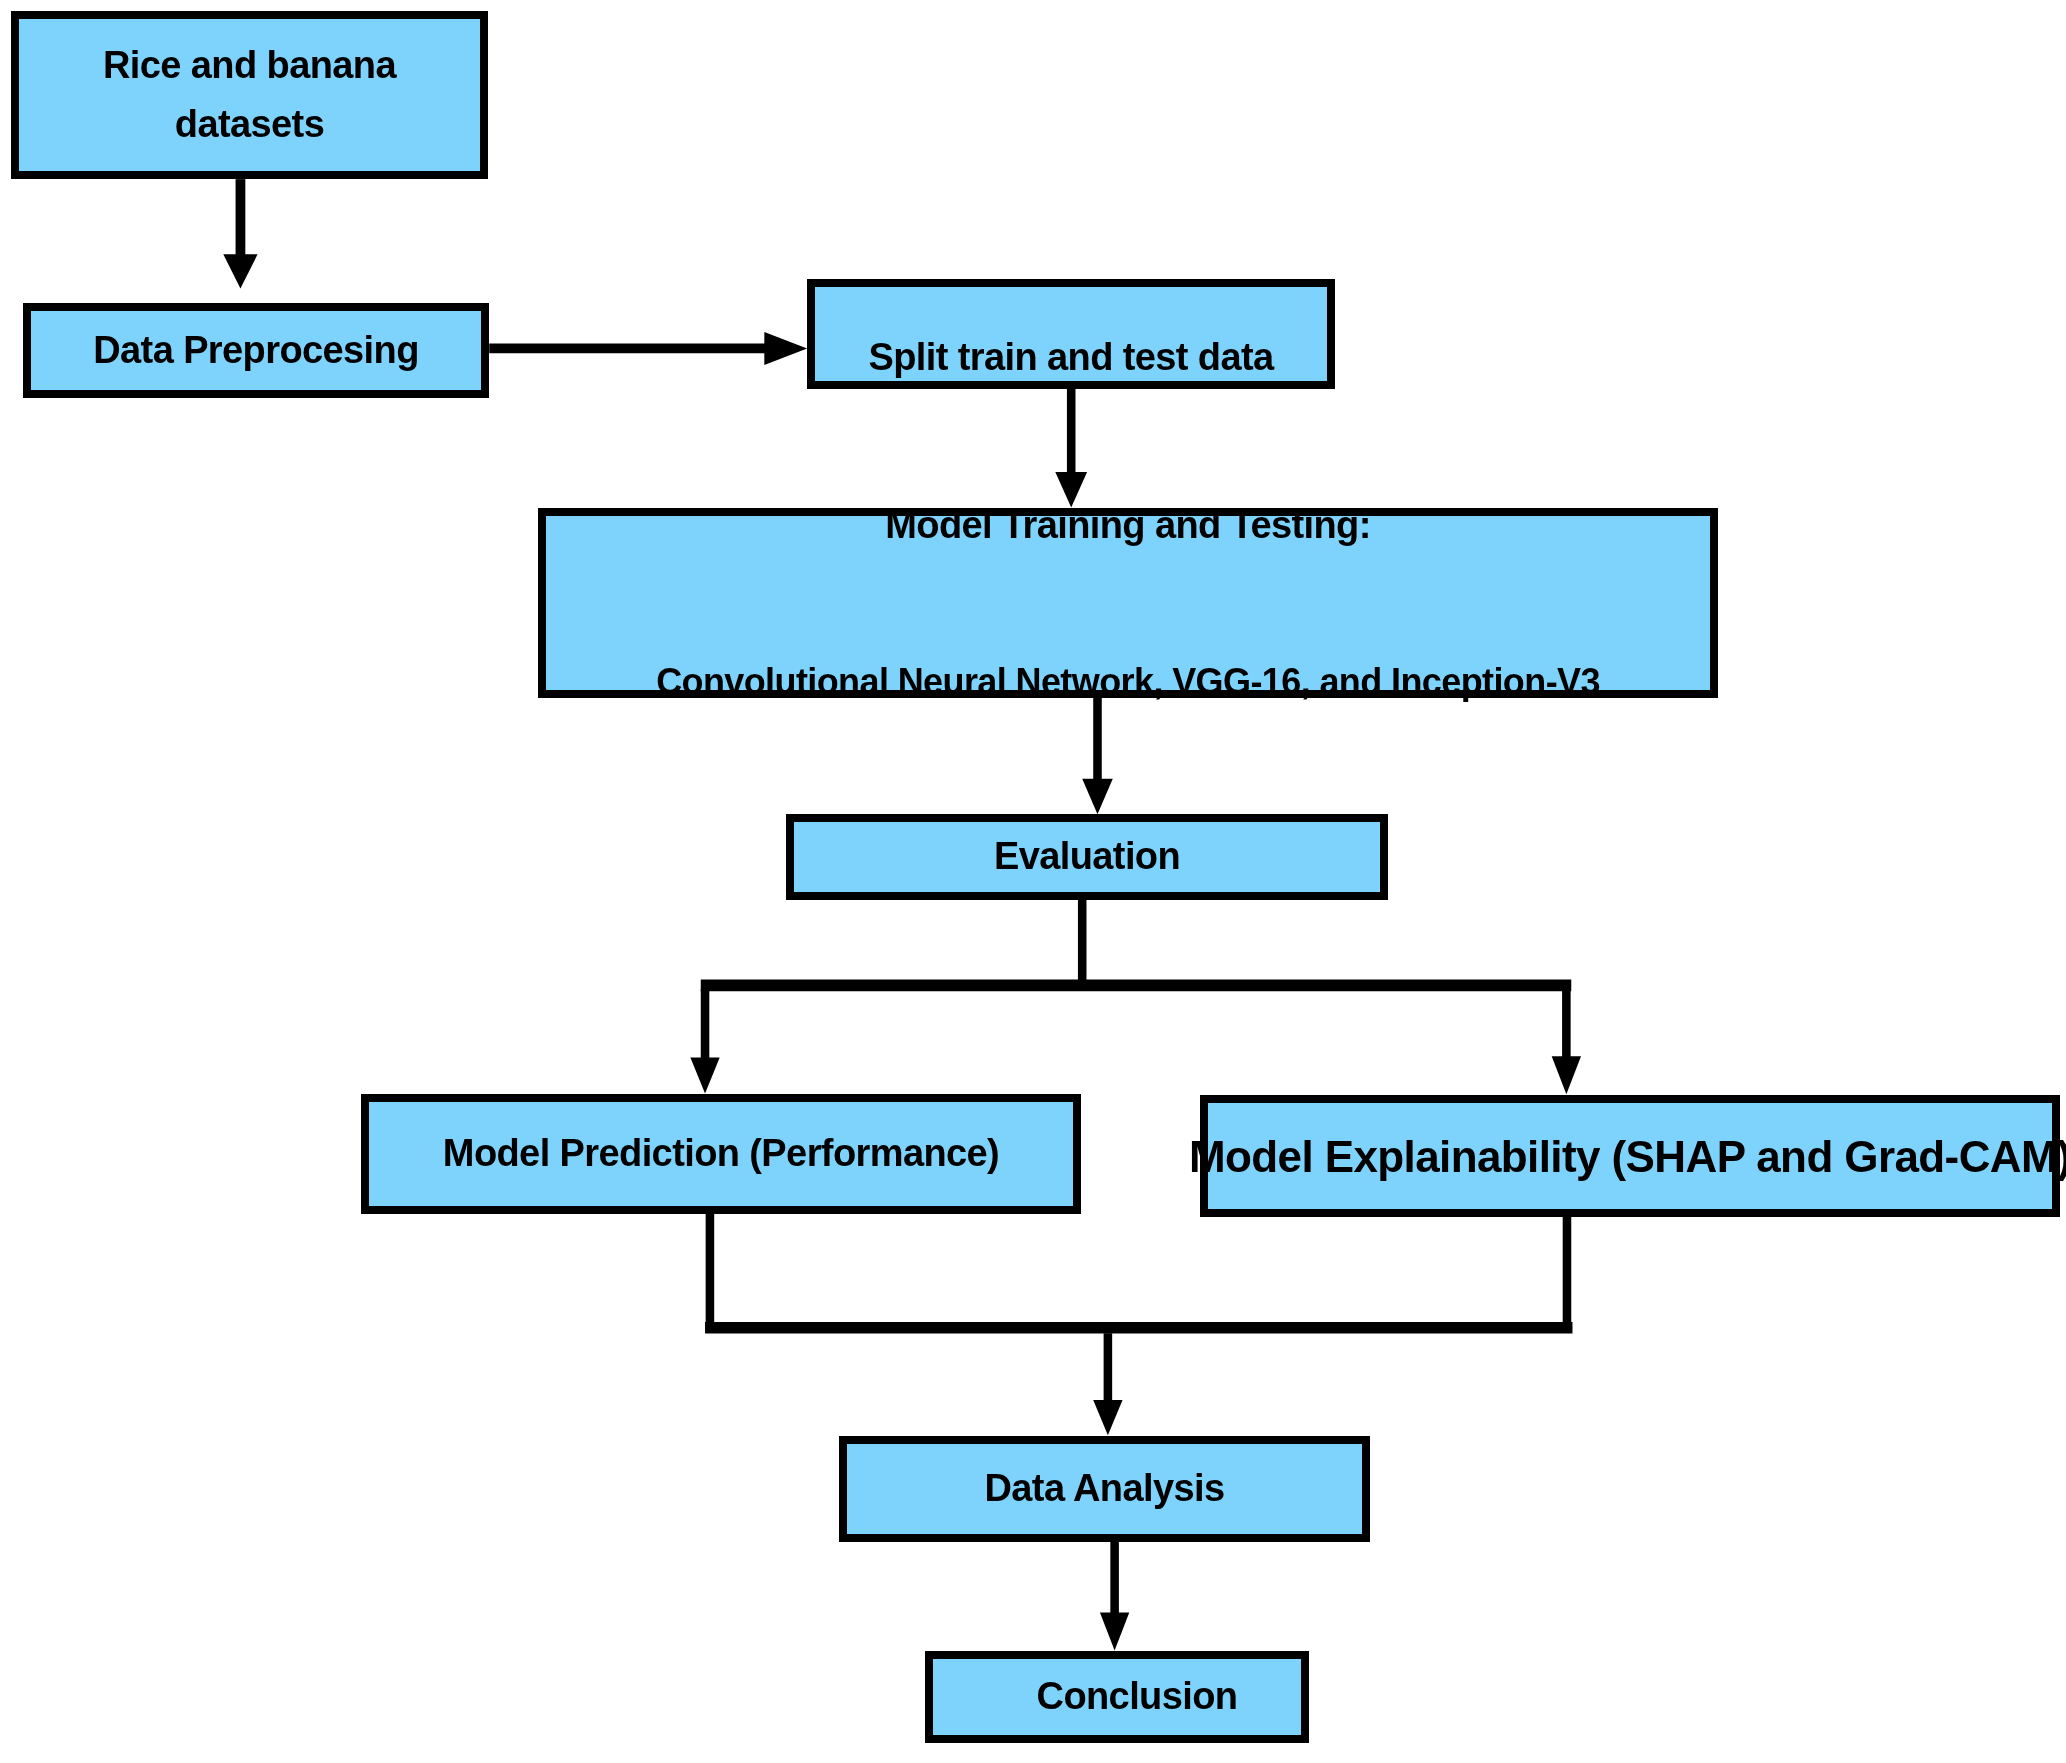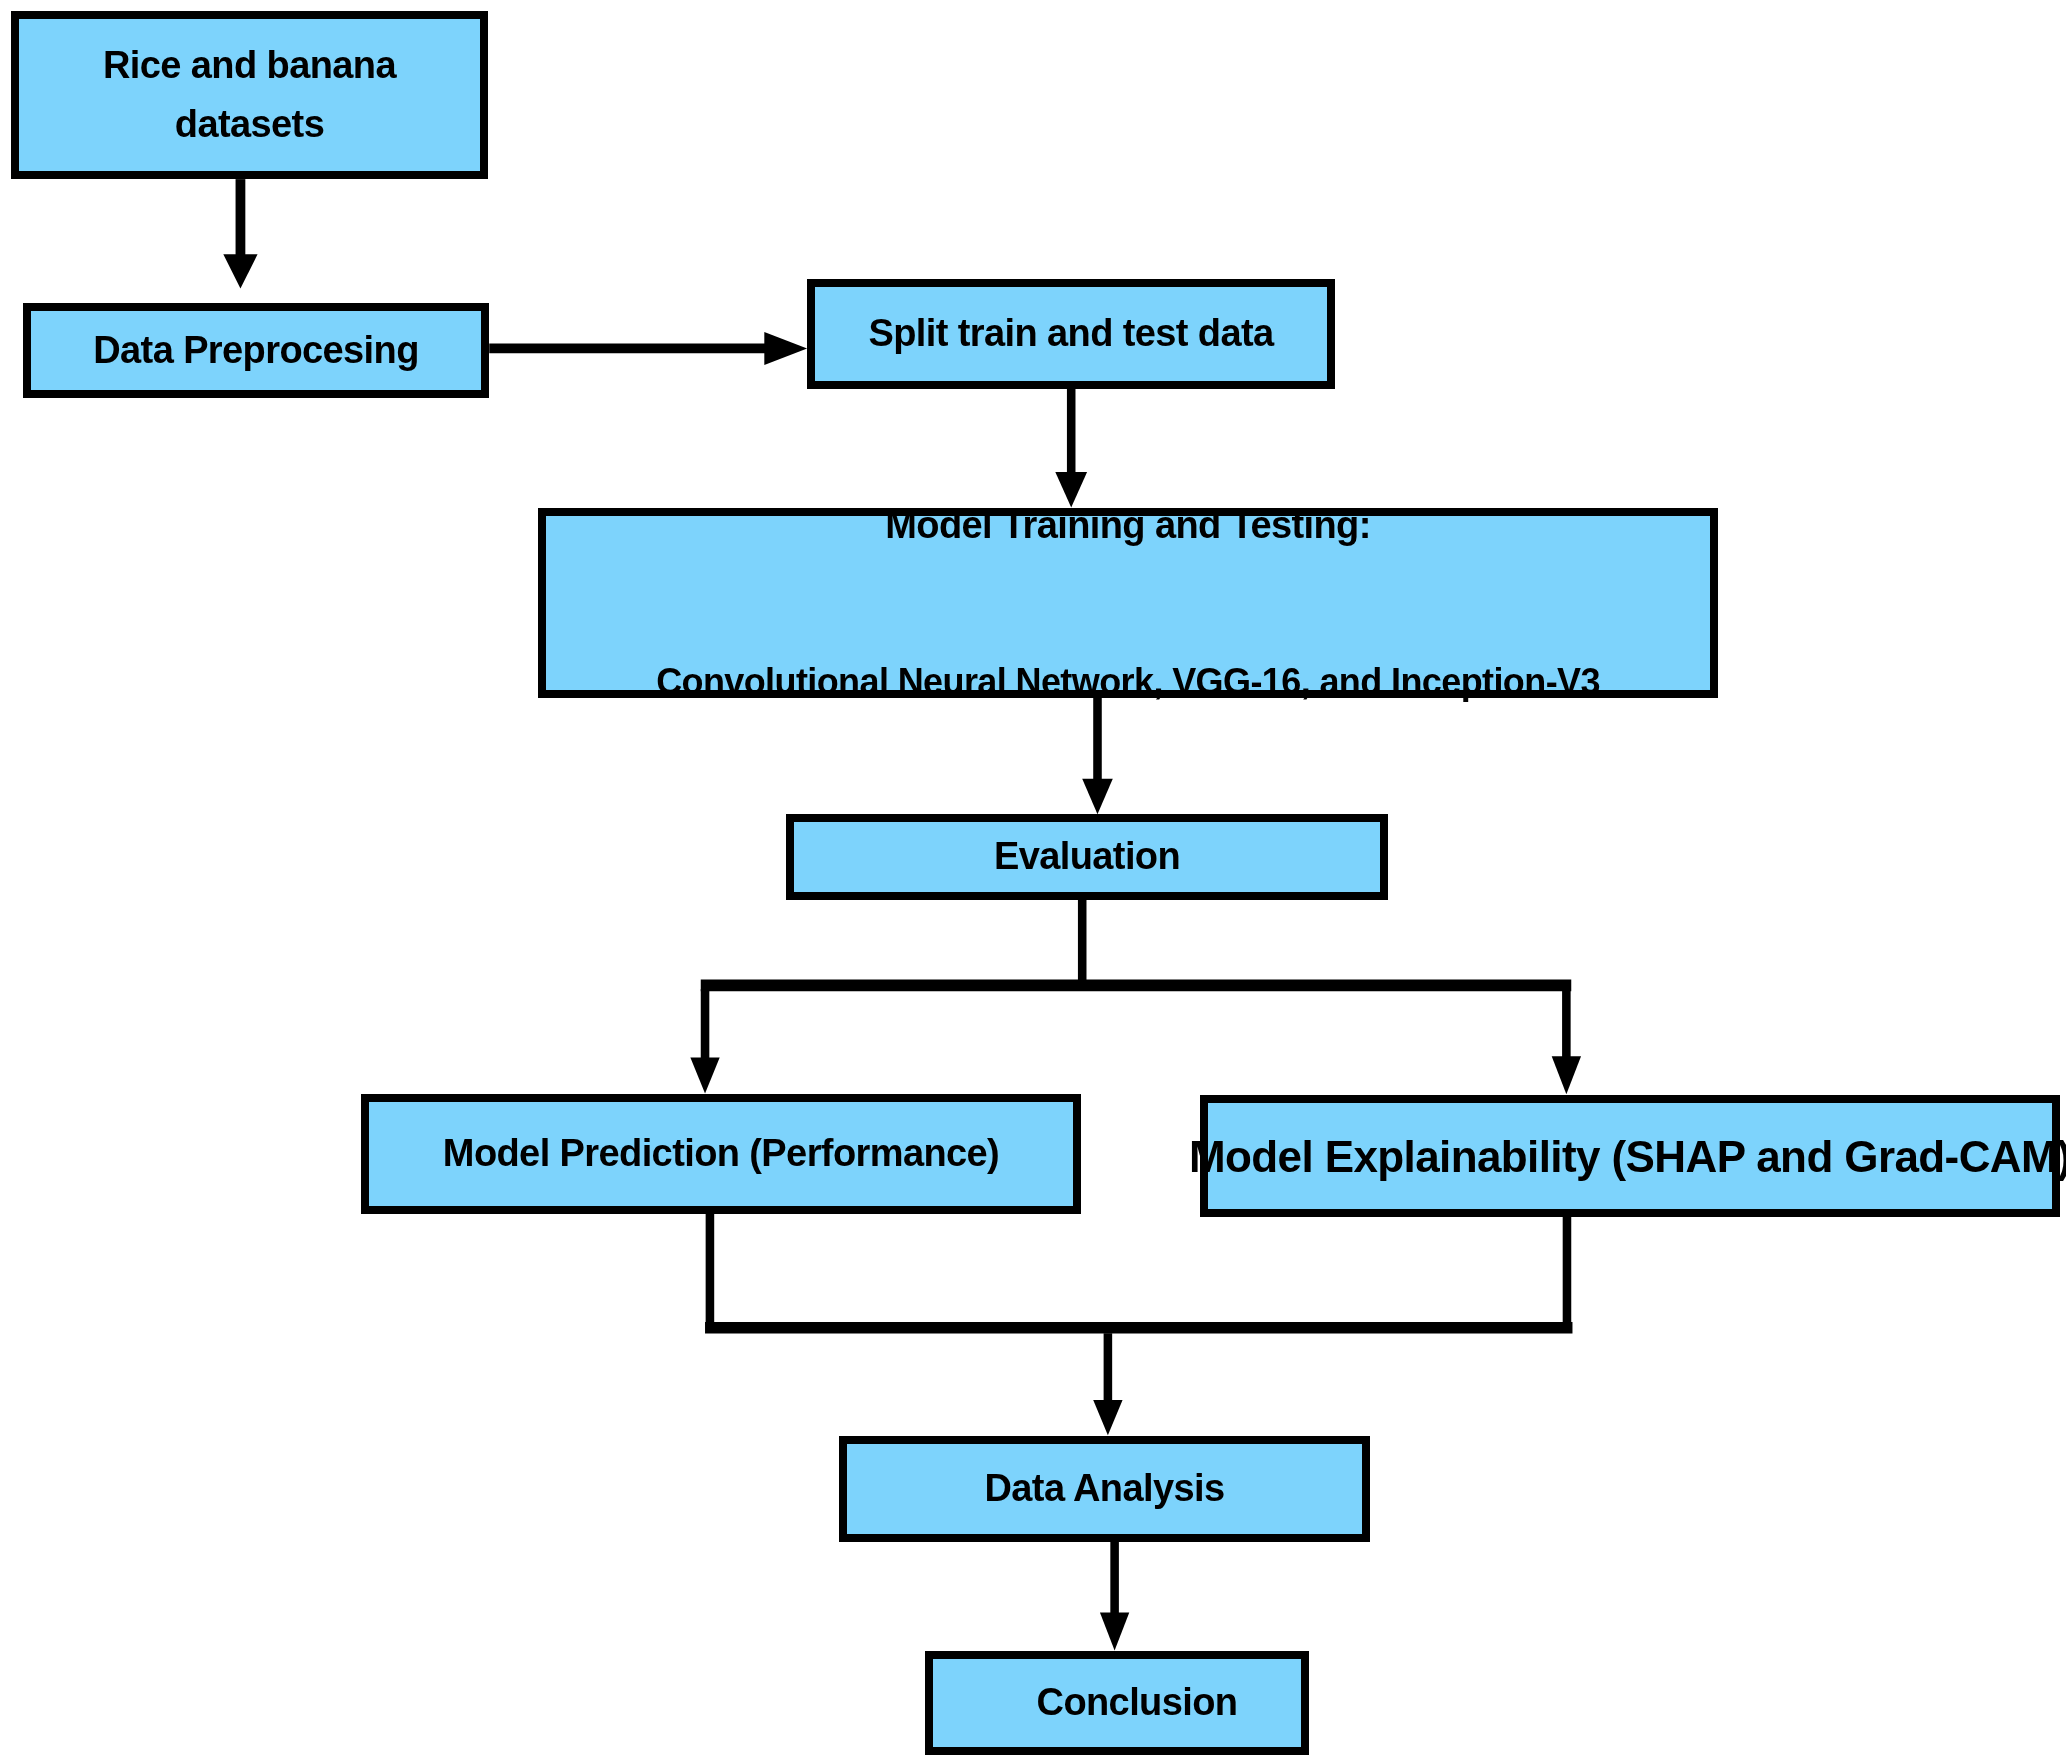--- a/index.html
+++ b/index.html
@@ -37,28 +37,28 @@
     font-size: 38px;
     letter-spacing: -0.6px;
     line-height: 1.25;
     white-space: nowrap;
   }
   .node span { display: block; }
 
   
   #node-rice            { left: 11px;   top: 11px;   width: 477px;  height: 168px; line-height: 1.55; }
   #node-preprocessing   { left: 23px;   top: 303px;  width: 466px;  height: 95px; }
-  #node-split           { left: 807px; top: 279px;  width: 528px;  height: 110px; }
+  #node-split           { left: 807px; top: 279px;  width: 528px;  height: 110px; justify-content: flex-end; }
   #node-training        { left: 538px;  top: 508px;  width: 1180px; height: 190px; row-gap: 66px; }
   #node-training .sub   { font-size: 36px; margin-top: 43px; }
   #node-evaluation      { left: 786px; top: 814px; width: 602px;  height: 86px; }
   #node-prediction      { left: 361px;  top: 1094px; width: 720px; height: 120px; }
   #node-explainability  { left: 1200px; top: 1095px; width: 860px; height: 122px; font-size: 44px; }
   #node-analysis        { left: 839px; top: 1436px; width: 531px;  height: 106px; }
-  #node-conclusion      { left: 925px; top: 1651px; width: 384px;  height: 104px; padding-left: 40px; }
+  #node-conclusion      { left: 925px; top: 1651px; width: 384px;  height: 92px; padding-left: 40px; }
 
   .edge-line { stroke: #000000; fill: none; }
   .edge-head { fill: #000000; stroke: none; }
 </style>
 </head>
 <body>
 
 <div id="stage">
 
   <svg id="connectors" viewBox="0 0 3379 2884" xmlns="http://www.w3.org/2000/svg">

